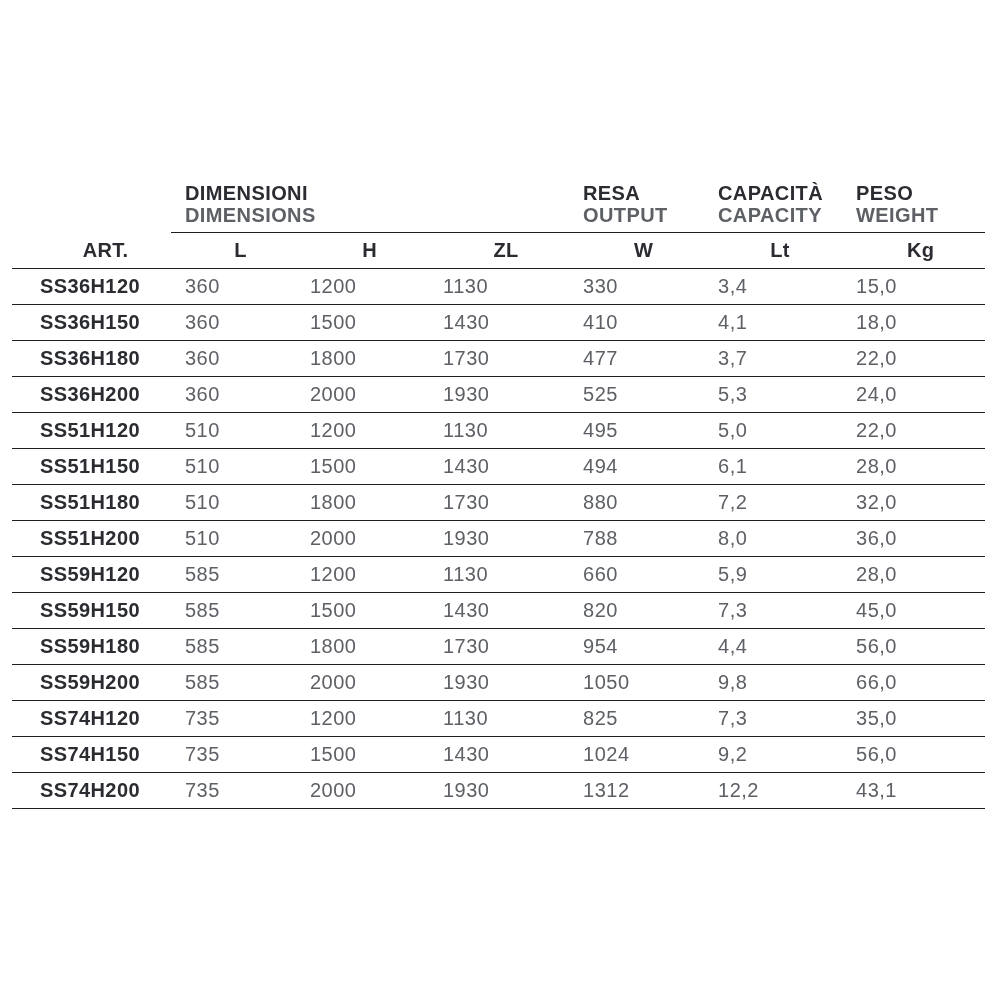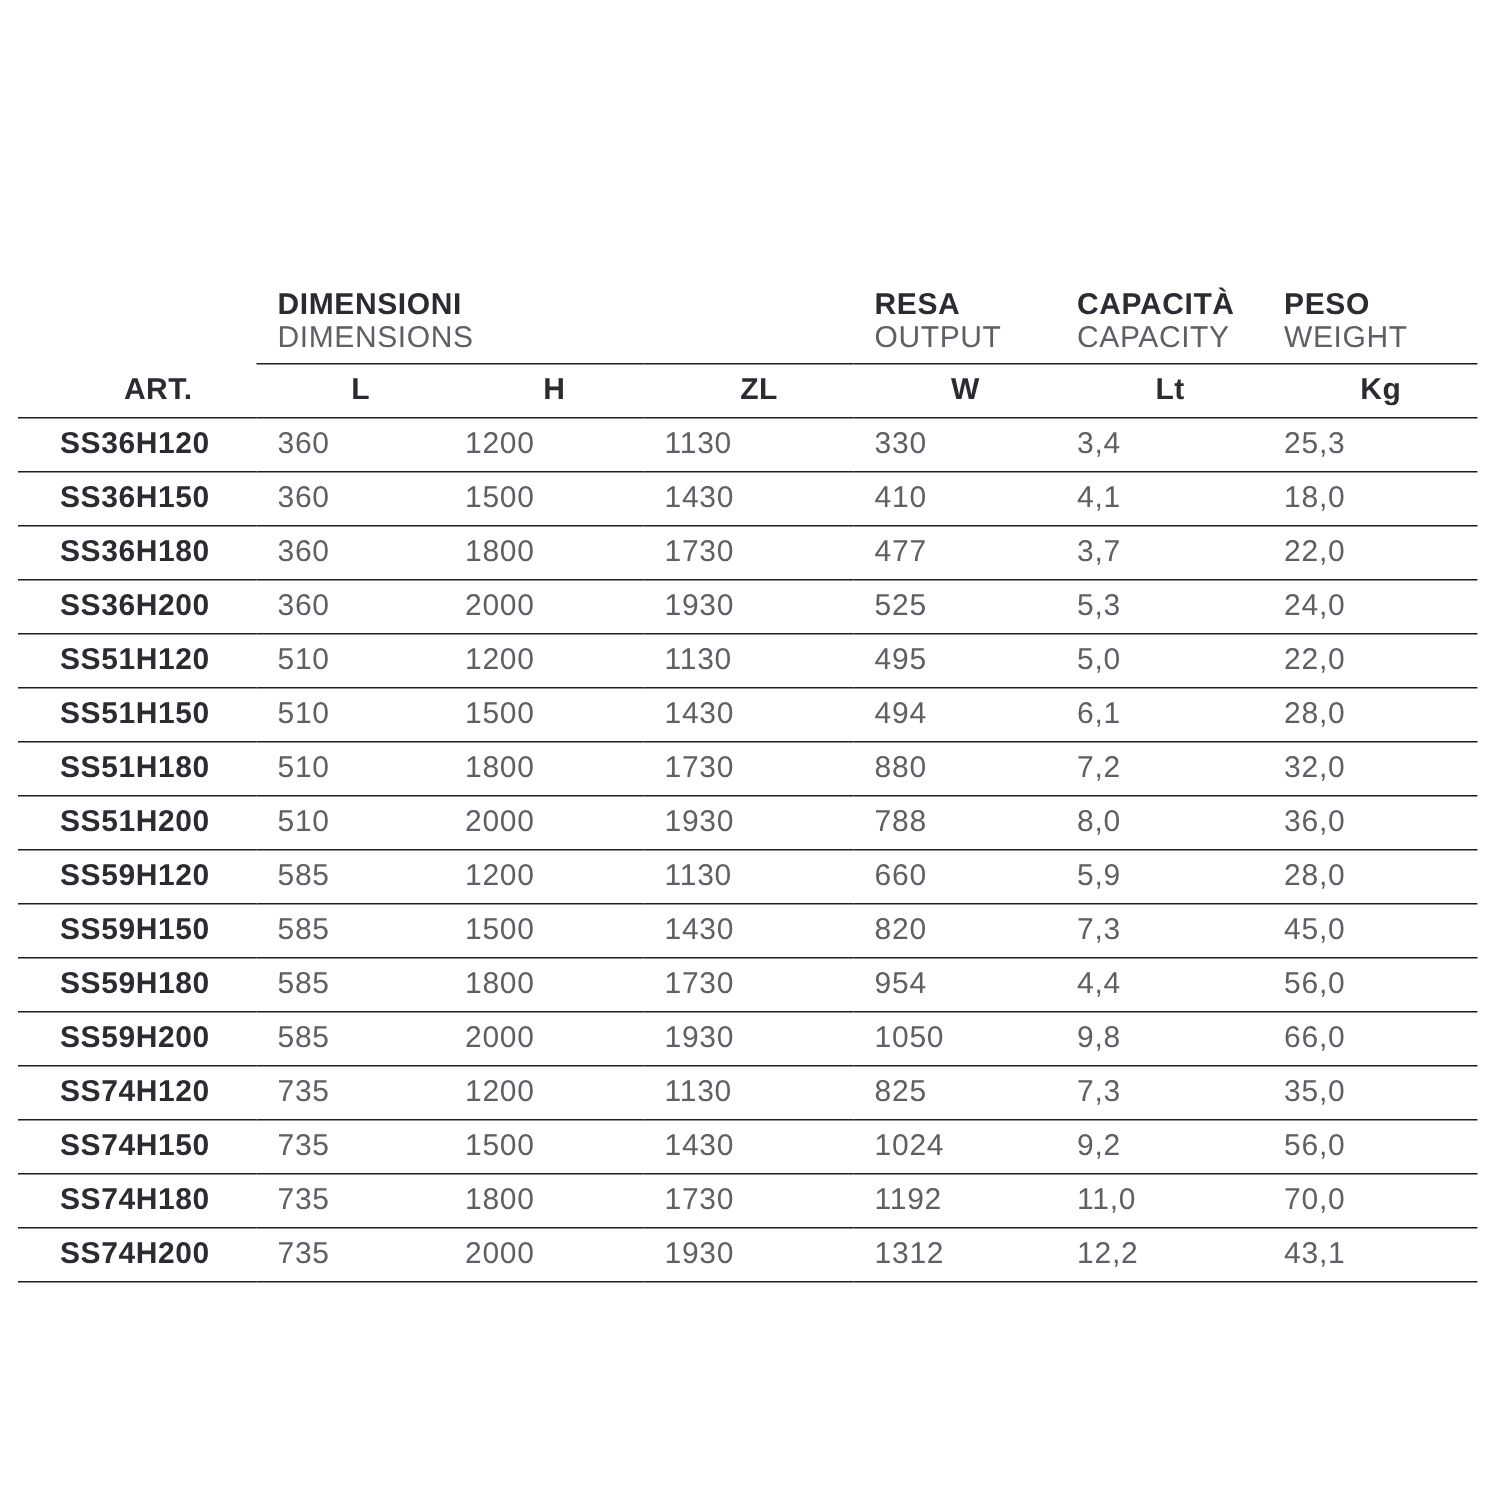--- a/index.html
+++ b/index.html
@@ -7,35 +7,35 @@
     --gray:#5d6065;
     --rule:#1d1f22;
     --bg:#ffffff;
   }
   html,body{margin:0;padding:0;}
   body{
     width:1000px;height:1000px;background:var(--bg);
     font-family:"Liberation Sans", sans-serif;
     position:relative;overflow:hidden;
   }
-  .sheet{position:absolute;left:12px;top:182px;width:973px;}
+  .sheet{position:absolute;left:12px;top:172px;width:973px;}
   table{
     width:973px;border-collapse:collapse;table-layout:fixed;
     font-size:20px;
   }
   th,td{
     padding:0 0 0 14px;text-align:left;vertical-align:middle;
     font-weight:normal;white-space:nowrap;overflow:hidden;
   }
   th.c1,td.c1{padding-left:28px;}
   
   tr.group-row th{height:54px;vertical-align:bottom;padding-bottom:6px;}
   tr.group-row th.group{border-bottom:1.6px solid var(--rule);}
   .g-it{display:block;color:var(--dark);font-weight:700;letter-spacing:.4px;line-height:1.1;}
-  .g-en{display:block;color:var(--gray);font-weight:400;letter-spacing:.4px;line-height:1.1;}
+  .g-en{display:block;color:var(--gray);font-weight:700;letter-spacing:.4px;line-height:1.1;}
   
   tr.cols-row th{
     height:35px;border-bottom:1.6px solid var(--rule);
     color:var(--dark);font-weight:700;letter-spacing:.3px;text-align:center;
   }
   
   tbody td{
     height:35px;border-bottom:1.6px solid var(--rule);
     color:var(--gray);letter-spacing:.5px;
   }
@@ -86,21 +86,21 @@
       </tr>
     </thead>
     <tbody>
         <tr>
     <td class="c1 code">SS36H120</td>
     <td>360</td>
     <td>1200</td>
     <td>1130</td>
     <td>330</td>
     <td>3,4</td>
-    <td>25,3</td>
+    <td>15,0</td>
   </tr>
         <tr>
     <td class="c1 code">SS36H150</td>
     <td>360</td>
     <td>1500</td>
     <td>1430</td>
     <td>410</td>
     <td>4,1</td>
     <td>18,0</td>
   </tr>
@@ -206,29 +206,20 @@
         <tr>
     <td class="c1 code">SS74H150</td>
     <td>735</td>
     <td>1500</td>
     <td>1430</td>
     <td>1024</td>
     <td>9,2</td>
     <td>56,0</td>
   </tr>
         <tr>
-    <td class="c1 code">SS74H180</td>
-    <td>735</td>
-    <td>1800</td>
-    <td>1730</td>
-    <td>1192</td>
-    <td>11,0</td>
-    <td>70,0</td>
-  </tr>
-        <tr>
     <td class="c1 code">SS74H200</td>
     <td>735</td>
     <td>2000</td>
     <td>1930</td>
     <td>1312</td>
     <td>12,2</td>
     <td>43,1</td>
   </tr>
       </tbody>
   </table>

